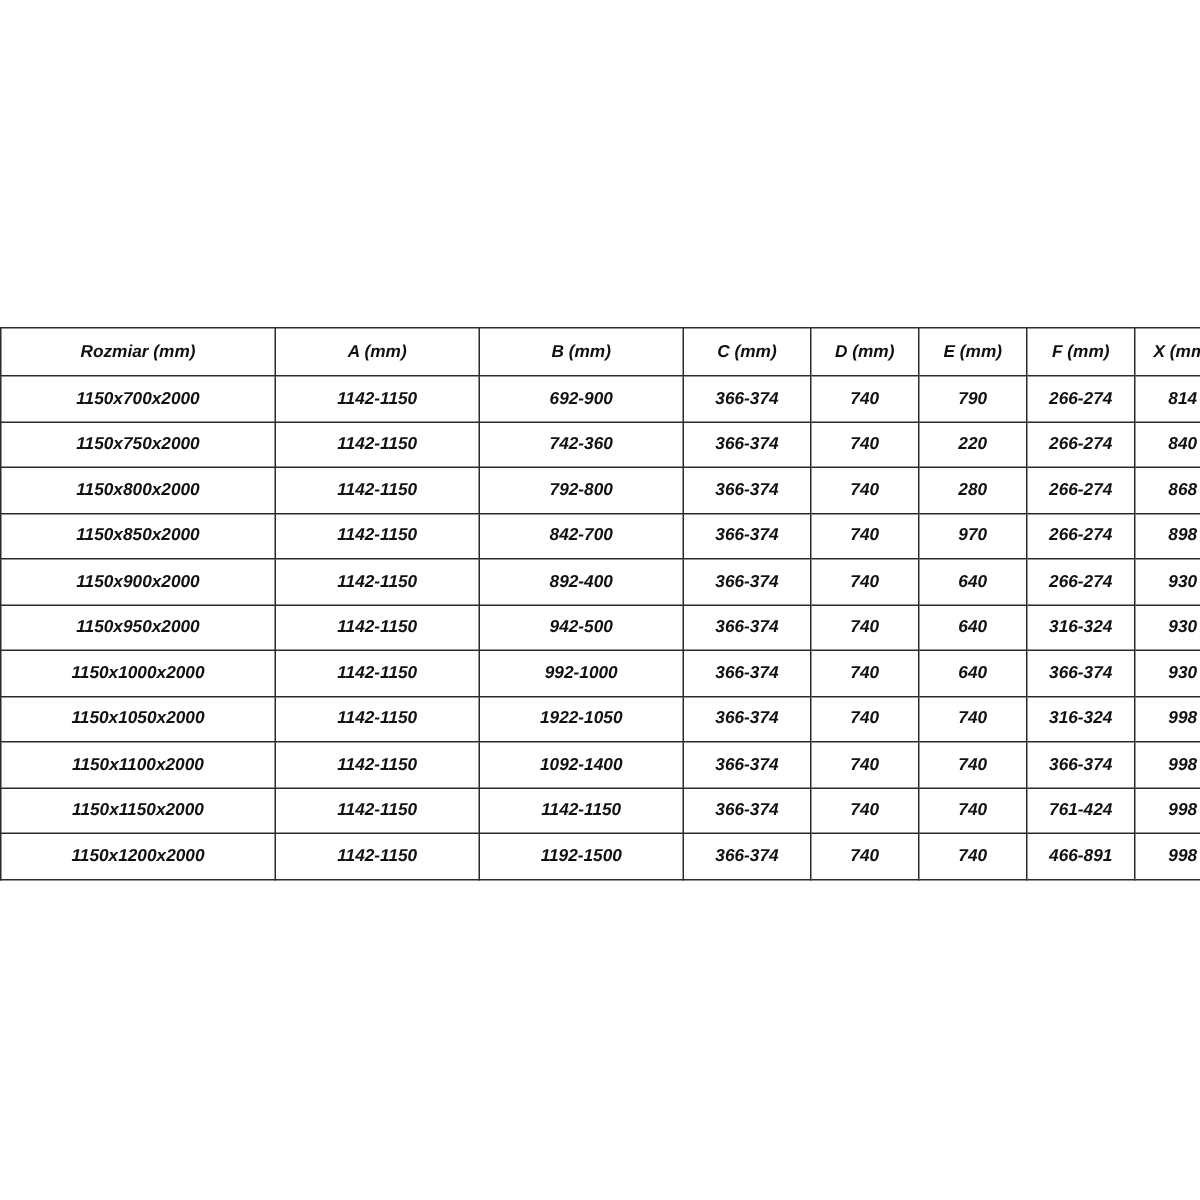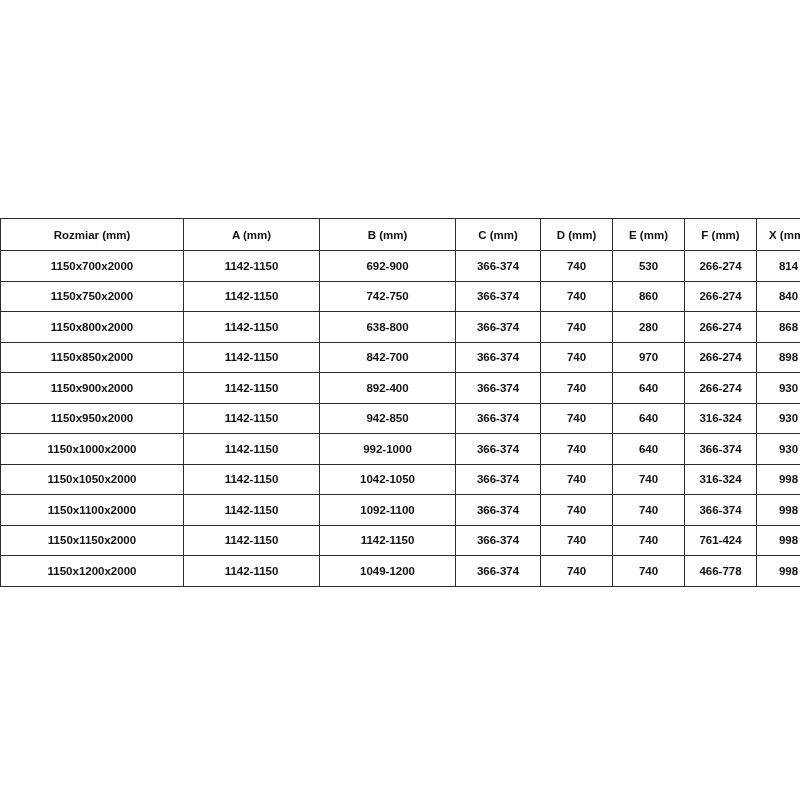--- a/index.html
+++ b/index.html
@@ -13,20 +13,21 @@
     font-family: "Liberation Sans", sans-serif;
     color: #000000;
     position: relative;
     overflow: hidden;
   }
   .table-wrap {
     position: absolute;
     left: 0px;
     top: 218px;
     width: 728px;
+    font-style: italic;
   }
   table.spec {
     border-collapse: collapse;
     width: 800px;
     table-layout: fixed;
   }
   table.spec th,
   table.spec td {
     border: 1px solid #2b2b2b;
     text-align: center;
@@ -80,38 +81,38 @@
         <th>X (mm)</th>
       </tr>
     </thead>
     <tbody>
       <tr>
         <td>1150x700x2000</td>
         <td>1142-1150</td>
         <td>692-900</td>
         <td>366-374</td>
         <td>740</td>
-        <td>530</td>
+        <td>790</td>
         <td>266-274</td>
         <td>814</td>
       </tr>
       <tr>
         <td>1150x750x2000</td>
         <td>1142-1150</td>
-        <td>742-750</td>
+        <td>742-360</td>
         <td>366-374</td>
         <td>740</td>
-        <td>860</td>
+        <td>220</td>
         <td>266-274</td>
         <td>840</td>
       </tr>
       <tr>
         <td>1150x800x2000</td>
         <td>1142-1150</td>
-        <td>638-800</td>
+        <td>792-800</td>
         <td>366-374</td>
         <td>740</td>
         <td>280</td>
         <td>266-274</td>
         <td>868</td>
       </tr>
       <tr>
         <td>1150x850x2000</td>
         <td>1142-1150</td>
         <td>842-700</td>
@@ -127,72 +128,72 @@
         <td>892-400</td>
         <td>366-374</td>
         <td>740</td>
         <td>640</td>
         <td>266-274</td>
         <td>930</td>
       </tr>
       <tr>
         <td>1150x950x2000</td>
         <td>1142-1150</td>
-        <td>942-850</td>
+        <td>942-500</td>
         <td>366-374</td>
         <td>740</td>
         <td>640</td>
         <td>316-324</td>
         <td>930</td>
       </tr>
       <tr>
         <td>1150x1000x2000</td>
         <td>1142-1150</td>
         <td>992-1000</td>
         <td>366-374</td>
         <td>740</td>
         <td>640</td>
         <td>366-374</td>
         <td>930</td>
       </tr>
       <tr>
         <td>1150x1050x2000</td>
         <td>1142-1150</td>
-        <td>1042-1050</td>
+        <td>1922-1050</td>
         <td>366-374</td>
         <td>740</td>
         <td>740</td>
         <td>316-324</td>
         <td>998</td>
       </tr>
       <tr>
         <td>1150x1100x2000</td>
         <td>1142-1150</td>
-        <td>1092-1100</td>
+        <td>1092-1400</td>
         <td>366-374</td>
         <td>740</td>
         <td>740</td>
         <td>366-374</td>
         <td>998</td>
       </tr>
       <tr>
         <td>1150x1150x2000</td>
         <td>1142-1150</td>
         <td>1142-1150</td>
         <td>366-374</td>
         <td>740</td>
         <td>740</td>
         <td>761-424</td>
         <td>998</td>
       </tr>
       <tr>
         <td>1150x1200x2000</td>
         <td>1142-1150</td>
-        <td>1049-1200</td>
+        <td>1192-1500</td>
         <td>366-374</td>
         <td>740</td>
         <td>740</td>
-        <td>466-778</td>
+        <td>466-891</td>
         <td>998</td>
       </tr>
     </tbody>
   </table>
 </div>
 
 </body></html>

